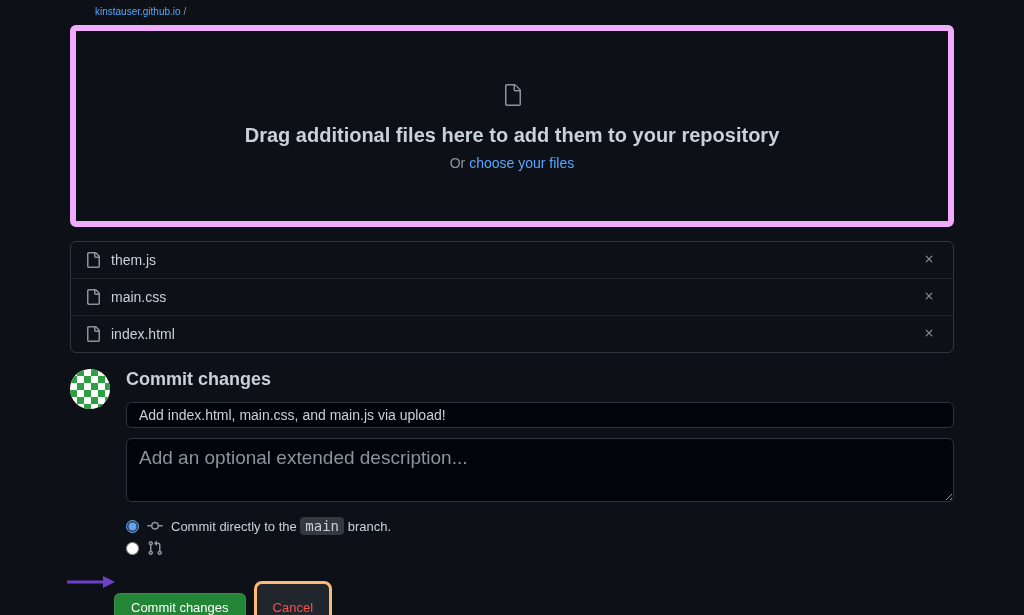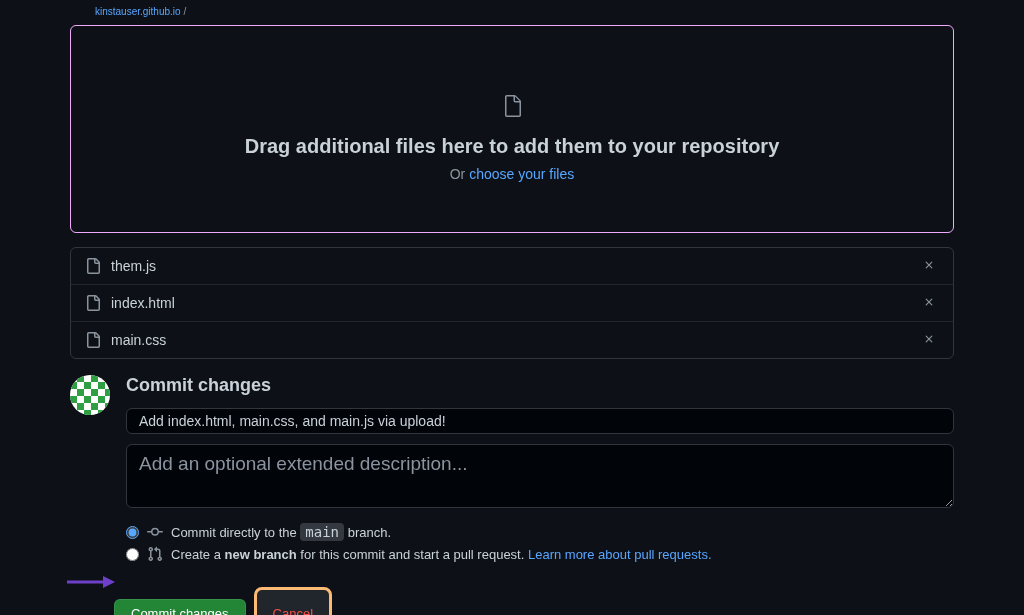--- a/index.html
+++ b/index.html
@@ -25,23 +25,23 @@
       margin-left: 25px;
     }
     .breadcrumb a {
       color: #58a6ff;
       text-decoration: none;
     }
     .breadcrumb .sep {
       color: #8b949e;
     }
     .dropzone {
-      border: 1px solid #f0abfc;
-      border-radius: 6px;
-      padding: 56px 20px 50px;
+      border: 6px solid #f0abfc;
+      border-radius: 6px;
+      padding: 40px 20px 50px;
       text-align: center;
     }
     .dropzone-icon {
       display: inline-block;
       margin-bottom: 14px;
       margin-top: 12px;
     }
     .dropzone-icon svg {
       fill: #8b949e;
     }
@@ -256,30 +256,30 @@
         </svg>
       <span class="file-name">them.js</span>
       <button class="remove-btn"><svg width="12" height="12" viewBox="0 0 16 16" fill="currentColor">
             <path d="M3.72 3.72a.75.75 0 011.06 0L8 6.94l3.22-3.22a.75.75 0 111.06 1.06L9.06 8l3.22 3.22a.75.75 0 11-1.06 1.06L8 9.06l-3.22 3.22a.75.75 0 01-1.06-1.06L6.94 8 3.72 4.78a.75.75 0 010-1.06z"></path>
           </svg></button>
     </div>
     <div class="file-item">
       <svg class="file-svg" width="16" height="16" viewBox="0 0 16 16">
           <path d="M2 1.75C2 .784 2.784 0 3.75 0h6.586c.464 0 .909.184 1.237.513l2.914 2.914c.329.328.513.773.513 1.237v9.586A1.75 1.75 0 0113.25 16h-9.5A1.75 1.75 0 012 14.25V1.75zm1.75-.25a.25.25 0 00-.25.25v12.5c0 .138.112.25.25.25h9.5a.25.25 0 00.25-.25V6h-2.75A1.75 1.75 0 019 4.25V1.5H3.75zm6.75.062V4.25c0 .138.112.25.25.25h2.688l-2.938-2.938z"></path>
         </svg>
-      <span class="file-name">index.html</span>
+      <span class="file-name">main.css</span>
       <button class="remove-btn"><svg width="12" height="12" viewBox="0 0 16 16" fill="currentColor">
             <path d="M3.72 3.72a.75.75 0 011.06 0L8 6.94l3.22-3.22a.75.75 0 111.06 1.06L9.06 8l3.22 3.22a.75.75 0 11-1.06 1.06L8 9.06l-3.22 3.22a.75.75 0 01-1.06-1.06L6.94 8 3.72 4.78a.75.75 0 010-1.06z"></path>
           </svg></button>
     </div>
     <div class="file-item">
       <svg class="file-svg" width="16" height="16" viewBox="0 0 16 16">
           <path d="M2 1.75C2 .784 2.784 0 3.75 0h6.586c.464 0 .909.184 1.237.513l2.914 2.914c.329.328.513.773.513 1.237v9.586A1.75 1.75 0 0113.25 16h-9.5A1.75 1.75 0 012 14.25V1.75zm1.75-.25a.25.25 0 00-.25.25v12.5c0 .138.112.25.25.25h9.5a.25.25 0 00.25-.25V6h-2.75A1.75 1.75 0 019 4.25V1.5H3.75zm6.75.062V4.25c0 .138.112.25.25.25h2.688l-2.938-2.938z"></path>
         </svg>
-      <span class="file-name">main.css</span>
+      <span class="file-name">index.html</span>
       <button class="remove-btn"><svg width="12" height="12" viewBox="0 0 16 16" fill="currentColor">
             <path d="M3.72 3.72a.75.75 0 011.06 0L8 6.94l3.22-3.22a.75.75 0 111.06 1.06L9.06 8l3.22 3.22a.75.75 0 11-1.06 1.06L8 9.06l-3.22 3.22a.75.75 0 01-1.06-1.06L6.94 8 3.72 4.78a.75.75 0 010-1.06z"></path>
           </svg></button>
     </div>
   </div>
 
   <div class="commit-section">
     <div class="avatar">
       <div class="avatar-pattern"></div>
     </div>
@@ -295,23 +295,20 @@
             </svg>
           <span class="label-text">
             <span>Commit directly to the </span><code>main</code><span> branch.</span>
           </span>
         </label>
         <label class="radio-option">
           <input type="radio" name="commit-choice" style="">
           <svg width="16" height="16" viewBox="0 0 16 16">
               <path fill-rule="evenodd" d="M7.177 3.073L9.573.677A.25.25 0 0110 .854v4.792a.25.25 0 01-.427.177L7.177 3.427a.25.25 0 010-.354zM3.75 2.5a.75.75 0 100 1.5.75.75 0 000-1.5zm-2.25.75a2.25 2.25 0 113 2.122v5.256a2.251 2.251 0 11-1.5 0V5.372A2.25 2.25 0 011.5 3.25zM11 2.5h-1V4h1a1 1 0 011 1v5.628a2.251 2.251 0 101.5 0V5A2.5 2.5 0 0011 2.5zm1 10.25a.75.75 0 111.5 0 .75.75 0 01-1.5 0zM3.75 12a.75.75 0 100 1.5.75.75 0 000-1.5z"></path>
             </svg>
-          <span class="label-text">
-            <span>Create a </span><strong>new branch</strong><span> for this commit and start a pull request. </span><a href="#">Learn more about pull requests.</a>
-          </span>
         </label>
       </div>
     </div>
   </div>
 
   <div class="button-row">
     <button class="btn-primary">Commit changes</button>
     <button class="btn-danger">Cancel</button>
   </div>
 </div>

